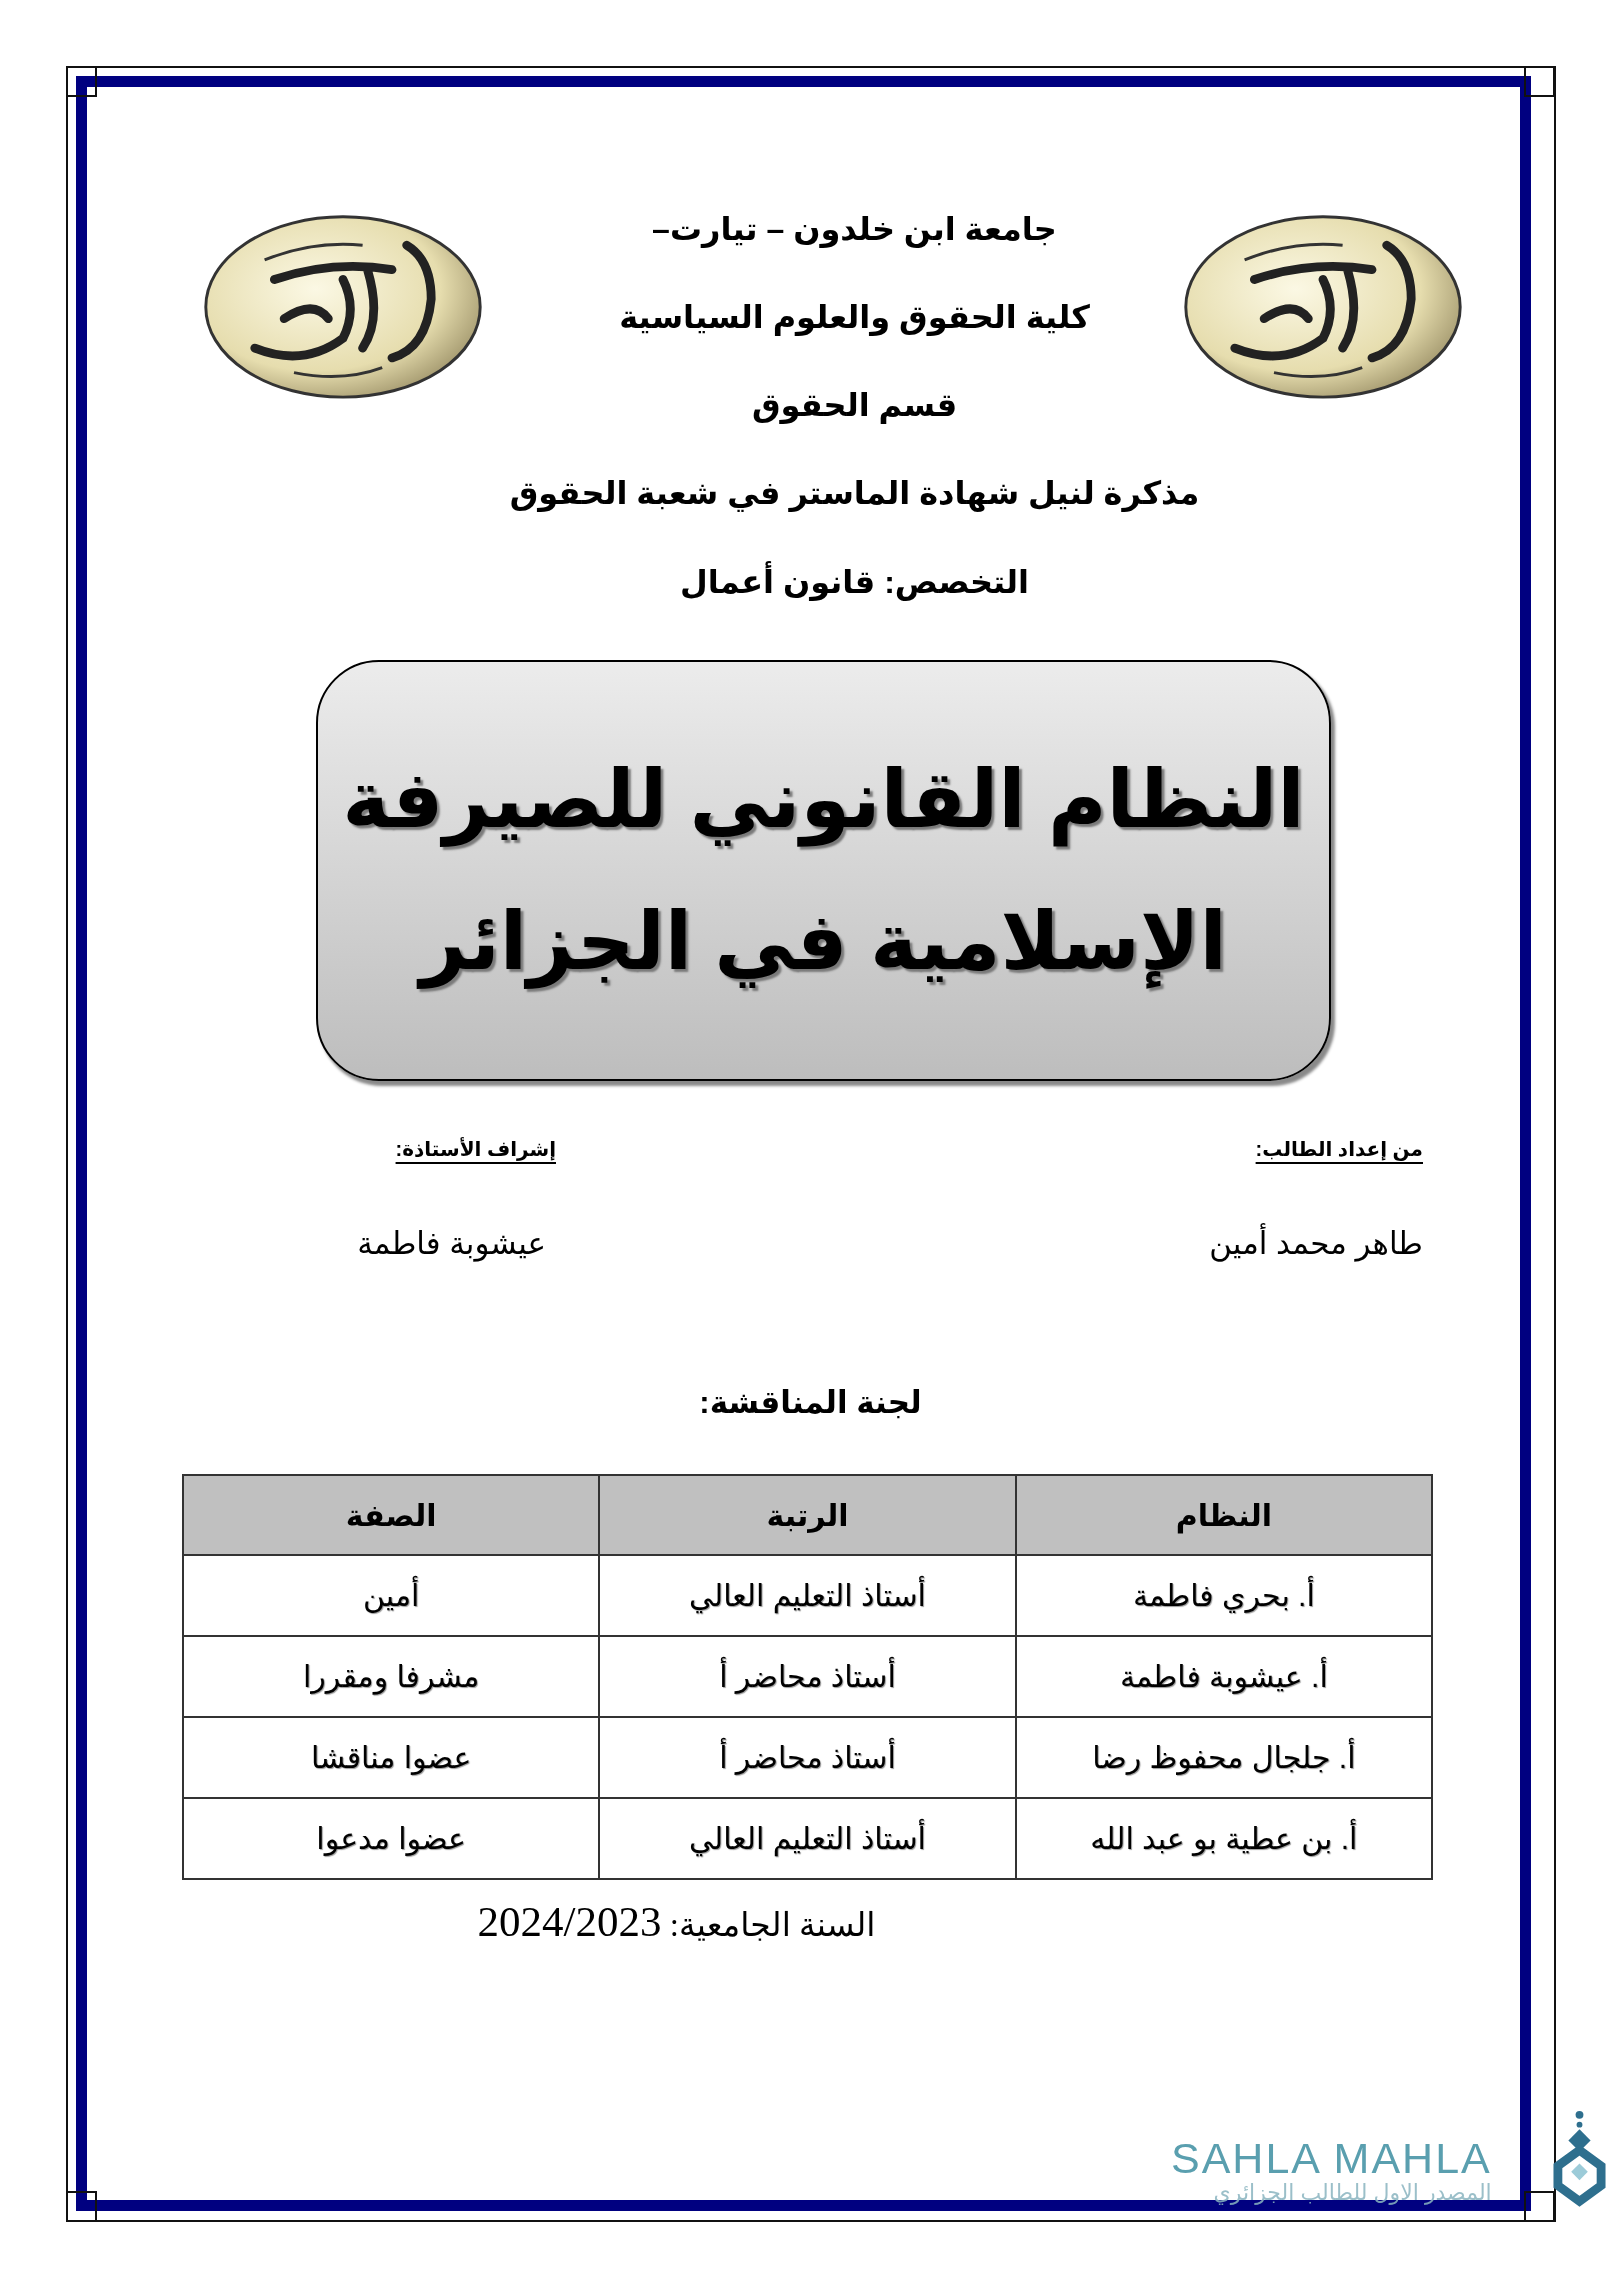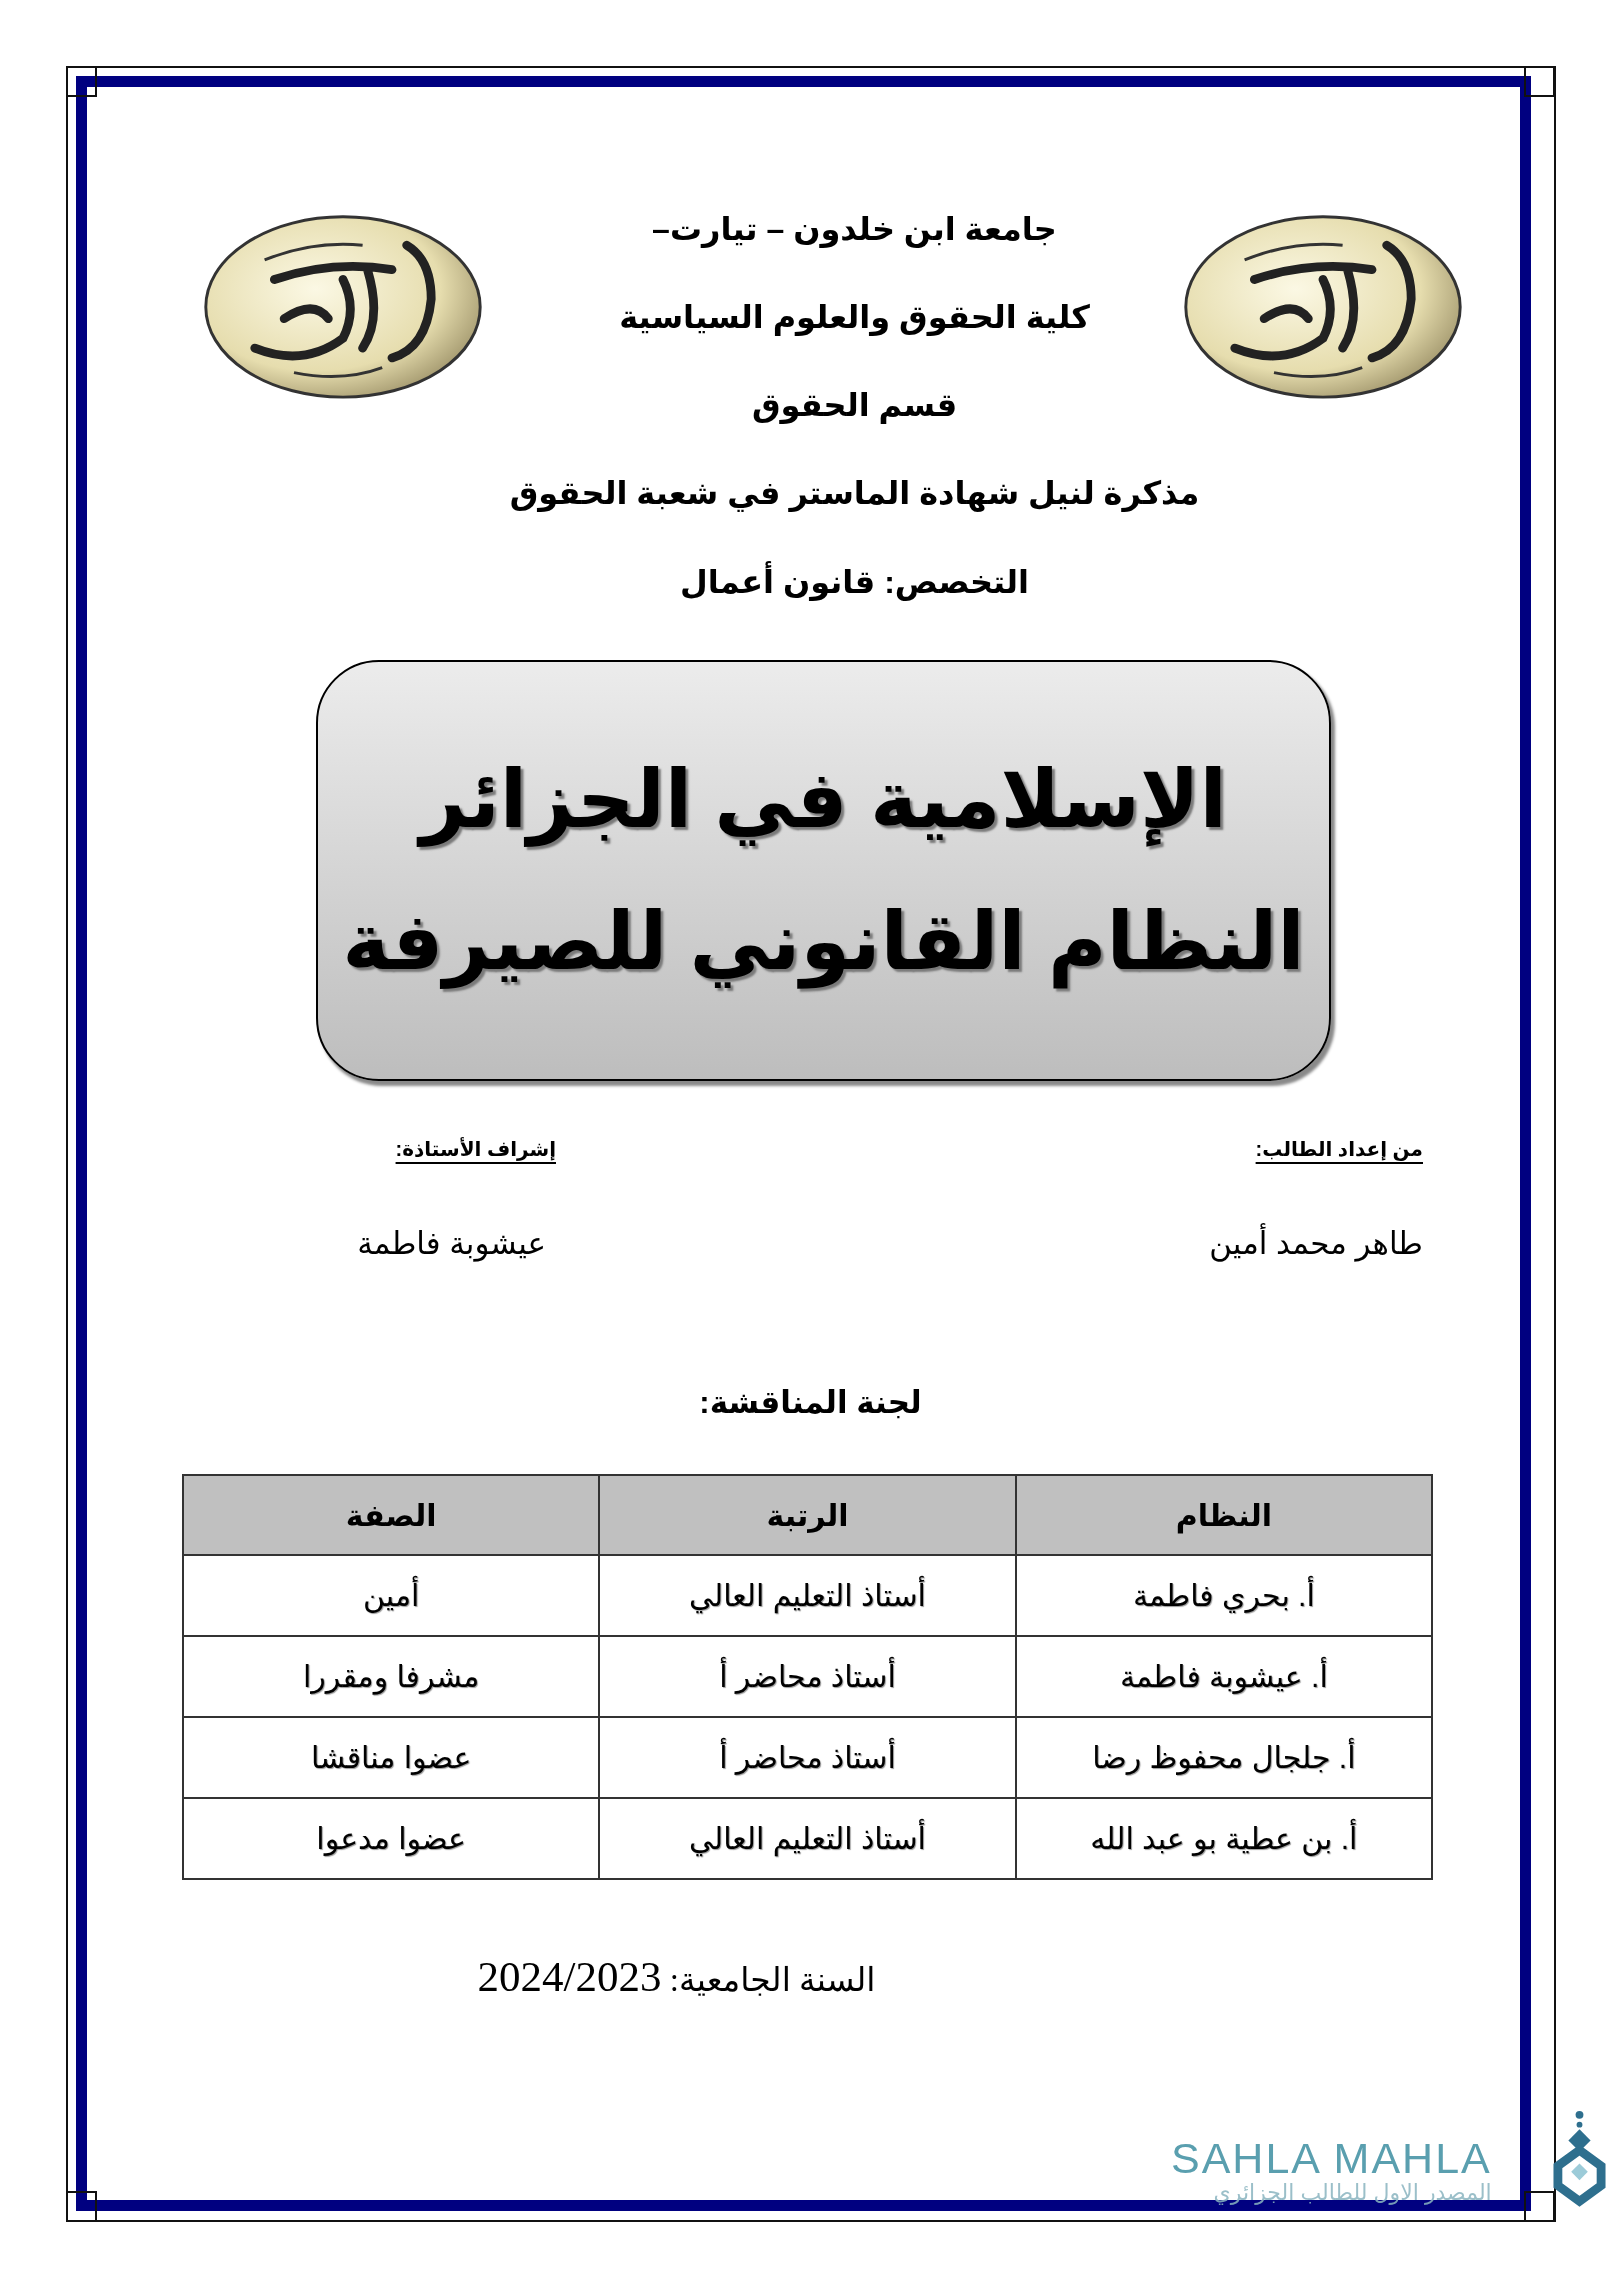--- a/index.html
+++ b/index.html
@@ -35,21 +35,21 @@
                      direction: rtl; font-weight: bold; font-size: 31px; }
 
   table.committee { position: absolute; left: 182px; top: 1474px; width: 1251px;
                     border-collapse: collapse; direction: rtl; }
   table.committee th, table.committee td { border: 2px solid #333; height: 79px; text-align: center;
                     font-size: 30px; width: 33.33%; padding: 0; }
   table.committee th { background: #c0c0c0; font-weight: bold; height: 78px; }
   table.committee td { text-shadow: 1px 1px 1px #9a9a9a; }
   td.member { text-align: right; padding-right: 47px; }
 
-  .year { position: absolute; left: 0; width: 1353px; top: 1952px; text-align: center; direction: rtl;
+  .year { position: absolute; left: 0; width: 1353px; top: 1897px; text-align: center; direction: rtl;
           font-family: "Liberation Serif", "DejaVu Serif", serif; font-size: 33px; }
   .year .num { font-size: 43px; }
 
   .watermark { position: absolute; left: 1171px; top: 2137px; }
   .wm-title { color: #5a9faf; font-family: "Liberation Sans", sans-serif; font-size: 43px; letter-spacing: 2px; line-height: 1; }
   .wm-sub { color: #8ab5c0; font-size: 22px; direction: rtl; margin-top: 0px; opacity: 0.85; }
   .wm-emblem { position: absolute; left: 1544px; top: 2107px; width: 71px; height: 108px; }
 </style>
 </head>
 <body>
@@ -90,22 +90,22 @@
   </svg>
 </div>
 
 <div class="header-line" style="top:210px;">جامعة ابن خلدون – تيارت–</div>
 <div class="header-line" style="top:298px;">كلية الحقوق والعلوم السياسية</div>
 <div class="header-line" style="top:386px;">قسم الحقوق</div>
 <div class="header-line" style="top:474px;">مذكرة لنيل شهادة الماستر في شعبة الحقوق</div>
 <div class="header-line" style="top:563px;">التخصص: قانون أعمال</div>
 
 <div class="title-box">
+  <div class="title-line">النظام القانوني للصيرفة</div>
   <div class="title-line">الإسلامية في الجزائر</div>
-  <div class="title-line">النظام القانوني للصيرفة</div>
 </div>
 
 <div class="label-ul" style="right:198px;top:1137px;">من إعداد الطالب:</div>
 <div class="name-text" style="right:198px;top:1225px;">طاهر محمد أمين</div>
 <div class="label-ul" style="right:1065px;top:1137px;">إشراف الأستاذة:</div>
 <div class="name-text" style="right:1075px;top:1225px;">عيشوبة فاطمة</div>
 
 <div class="committee-title">لجنة المناقشة:</div>
 <table class="committee">
   <thead>

